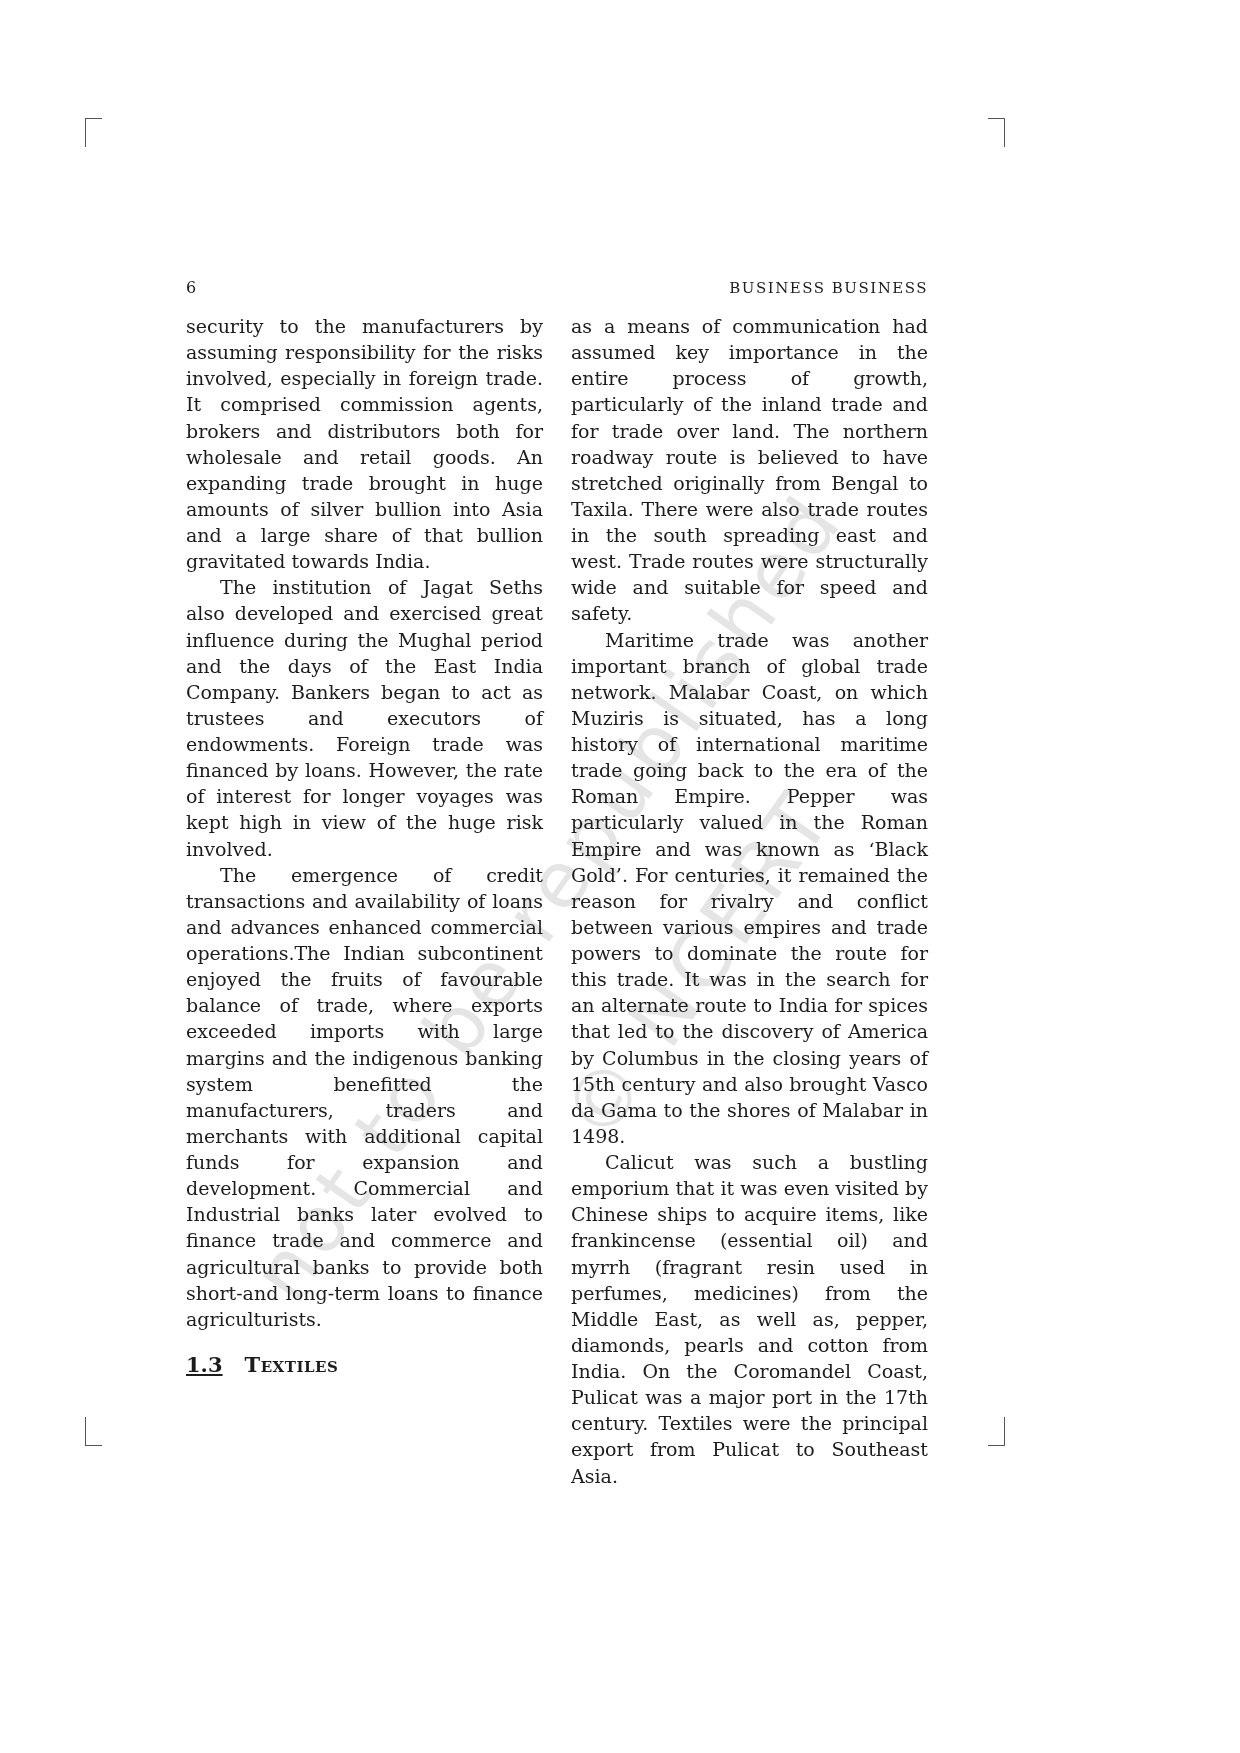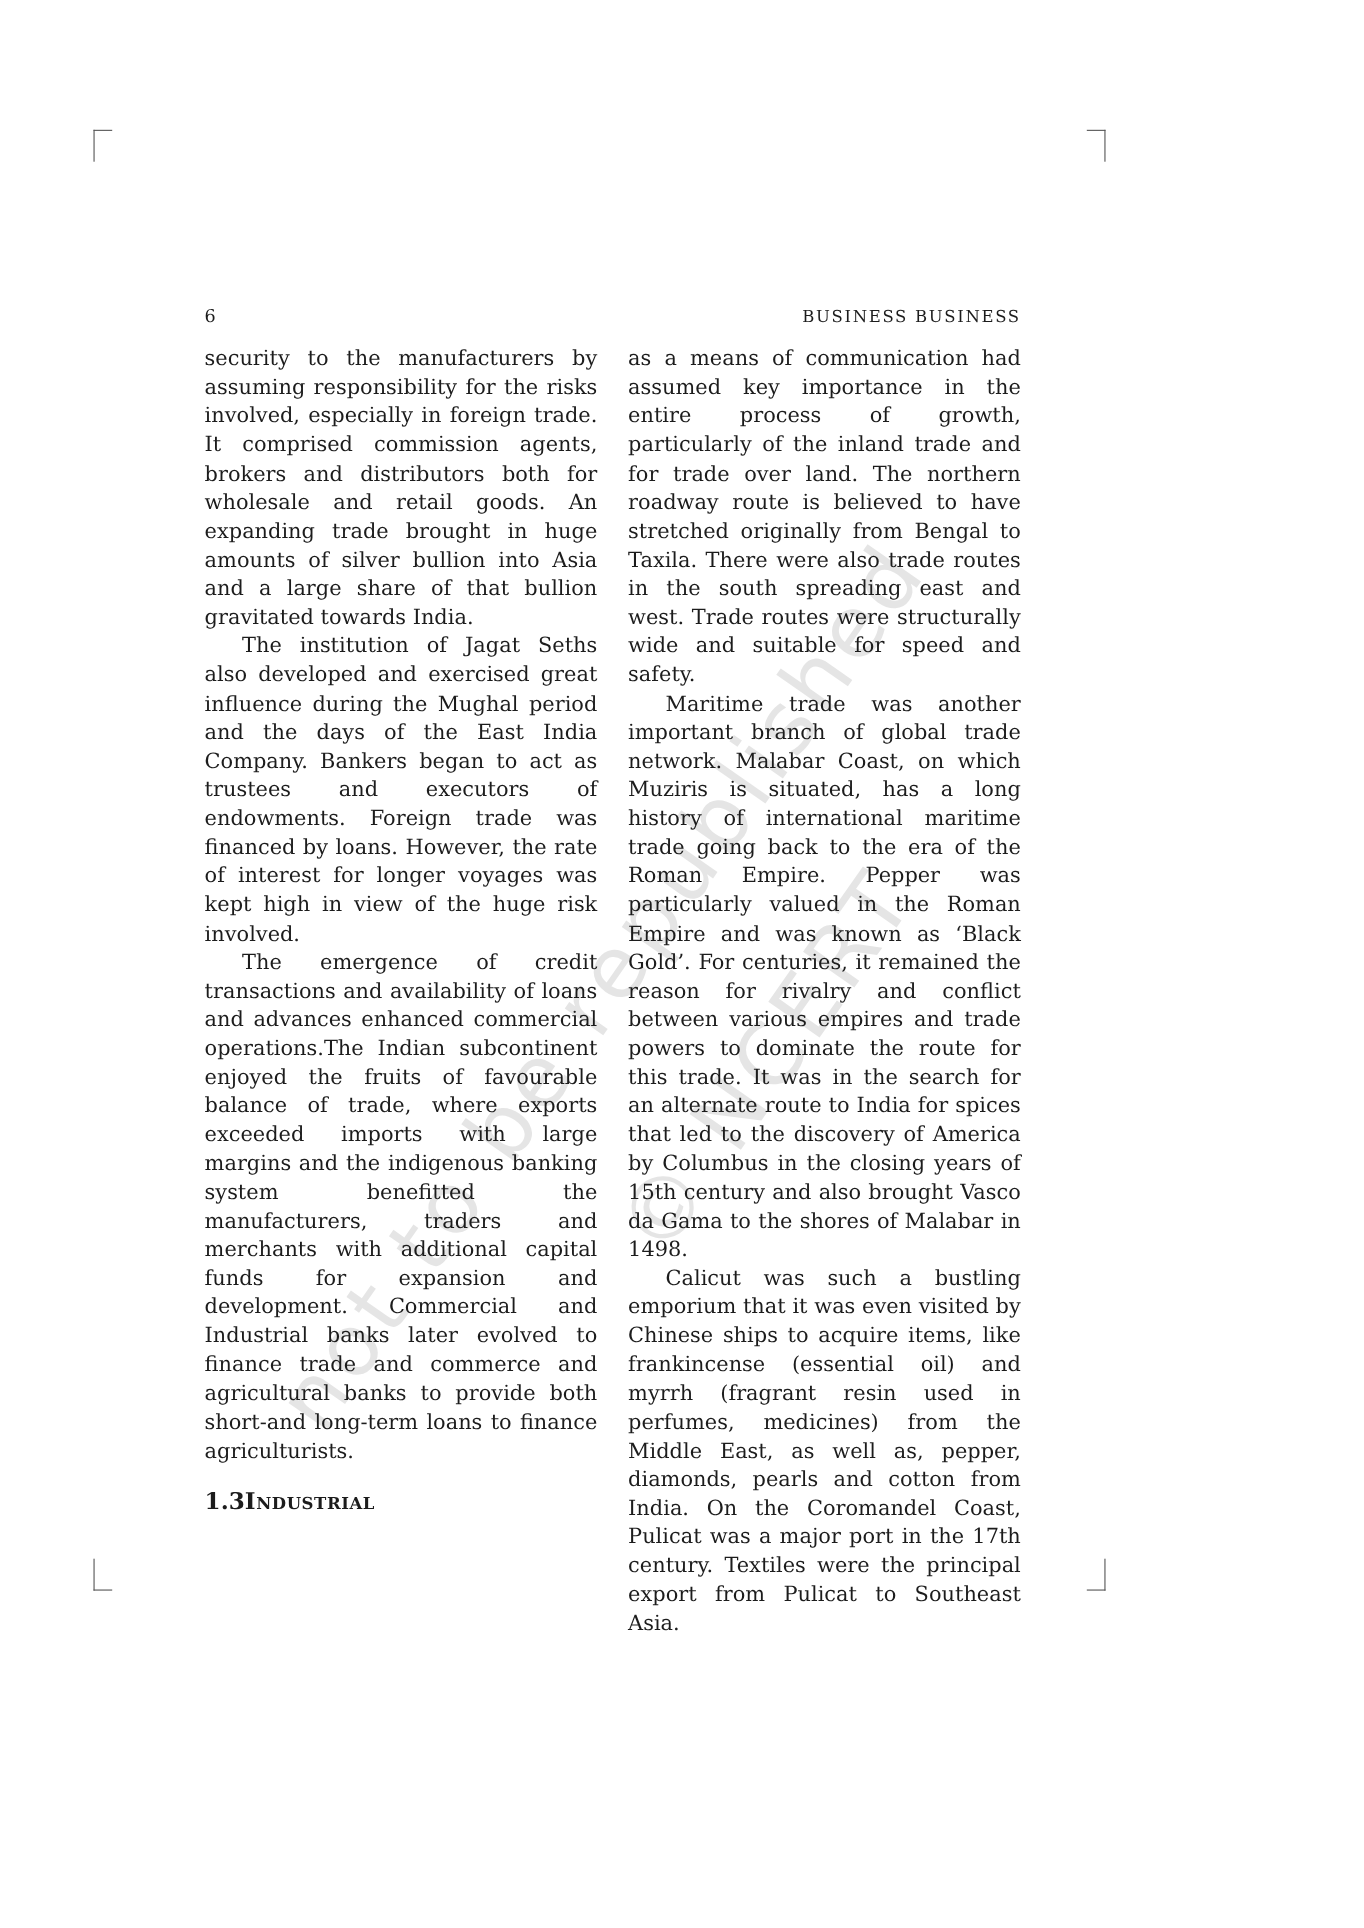--- a/index.html
+++ b/index.html
@@ -60,20 +60,22 @@
   .col p.indent {
     text-indent: 34px;
   }
   .section-heading {
     margin-top: 20px;
     margin-bottom: 10px;
     font-weight: bold;
     font-size: 21px;
   }
   .section-heading .num {
+    margin-right: 22px;
+    text-decoration: underline;
   }
   .section-heading .sc {
     font-variant: small-caps;
     letter-spacing: 0.5px;
   }
   .italic { }
 
   .footer {
     position: absolute;
     left: 186px;
@@ -118,21 +120,21 @@
     </div>
 
     <div class="columns">
 
       <div class="col">
         <p>security to the manufacturers by assuming responsibility for the risks involved, especially in foreign trade. It comprised commission agents, brokers and distributors both for wholesale and retail goods. An expanding trade brought in huge amounts of silver bullion into Asia and a large share of that bullion gravitated towards India.</p>
         <p class="indent"><span>The institution of </span><span class="italic">Jagat Seths</span><span> also developed and exercised great influence during the Mughal period and the days of the East India Company. Bankers began to act as trustees and executors of endowments. Foreign trade was financed by loans. However, the rate of interest for longer voyages was kept high in view of the huge risk involved.</span></p>
         <p class="indent">The emergence of credit transactions and availability of loans and advances enhanced commercial operations.The Indian subcontinent enjoyed the fruits of favourable balance of trade, where exports exceeded imports with large margins and the indigenous banking system benefitted the manufacturers, traders and merchants with additional capital funds for expansion and development. Commercial and Industrial banks later evolved to finance trade and commerce and agricultural banks to provide both short-and long-term loans to finance agriculturists.</p>
 
         <div class="section-heading">
-          <span class="num">1.3</span><span class="sc">Industrial</span>
+          <span class="num">1.3</span><span class="sc">Textiles</span>
         </div>
 
       </div>
 
       <div class="col">
         <p>as a means of communication had assumed key importance in the entire process of growth, particularly of the inland trade and for trade over land. The northern roadway route is believed to have stretched originally from Bengal to Taxila. There were also trade routes in the south spreading east and west. Trade routes were structurally wide and suitable for speed and safety.</p>
         <p class="indent">Maritime trade was another important branch of global trade network. Malabar Coast, on which Muziris is situated, has a long history of international maritime trade going back to the era of the Roman Empire. Pepper was particularly valued in the Roman Empire and was known as ‘Black Gold’. For centuries, it remained the reason for rivalry and conflict between various empires and trade powers to dominate the route for this trade. It was in the search for an alternate route to India for spices that led to the discovery of America by Columbus in the closing years of 15th century and also brought Vasco da Gama to the shores of Malabar in 1498.</p>
         <p class="indent">Calicut was such a bustling emporium that it was even visited by Chinese ships to acquire items, like frankincense (essential oil) and myrrh (fragrant resin used in perfumes, medicines) from the Middle East, as well as, pepper, diamonds, pearls and cotton from India. On the Coromandel Coast, Pulicat was a major port in the 17th century. Textiles were the principal export from Pulicat to Southeast Asia.</p>
       </div>
 

